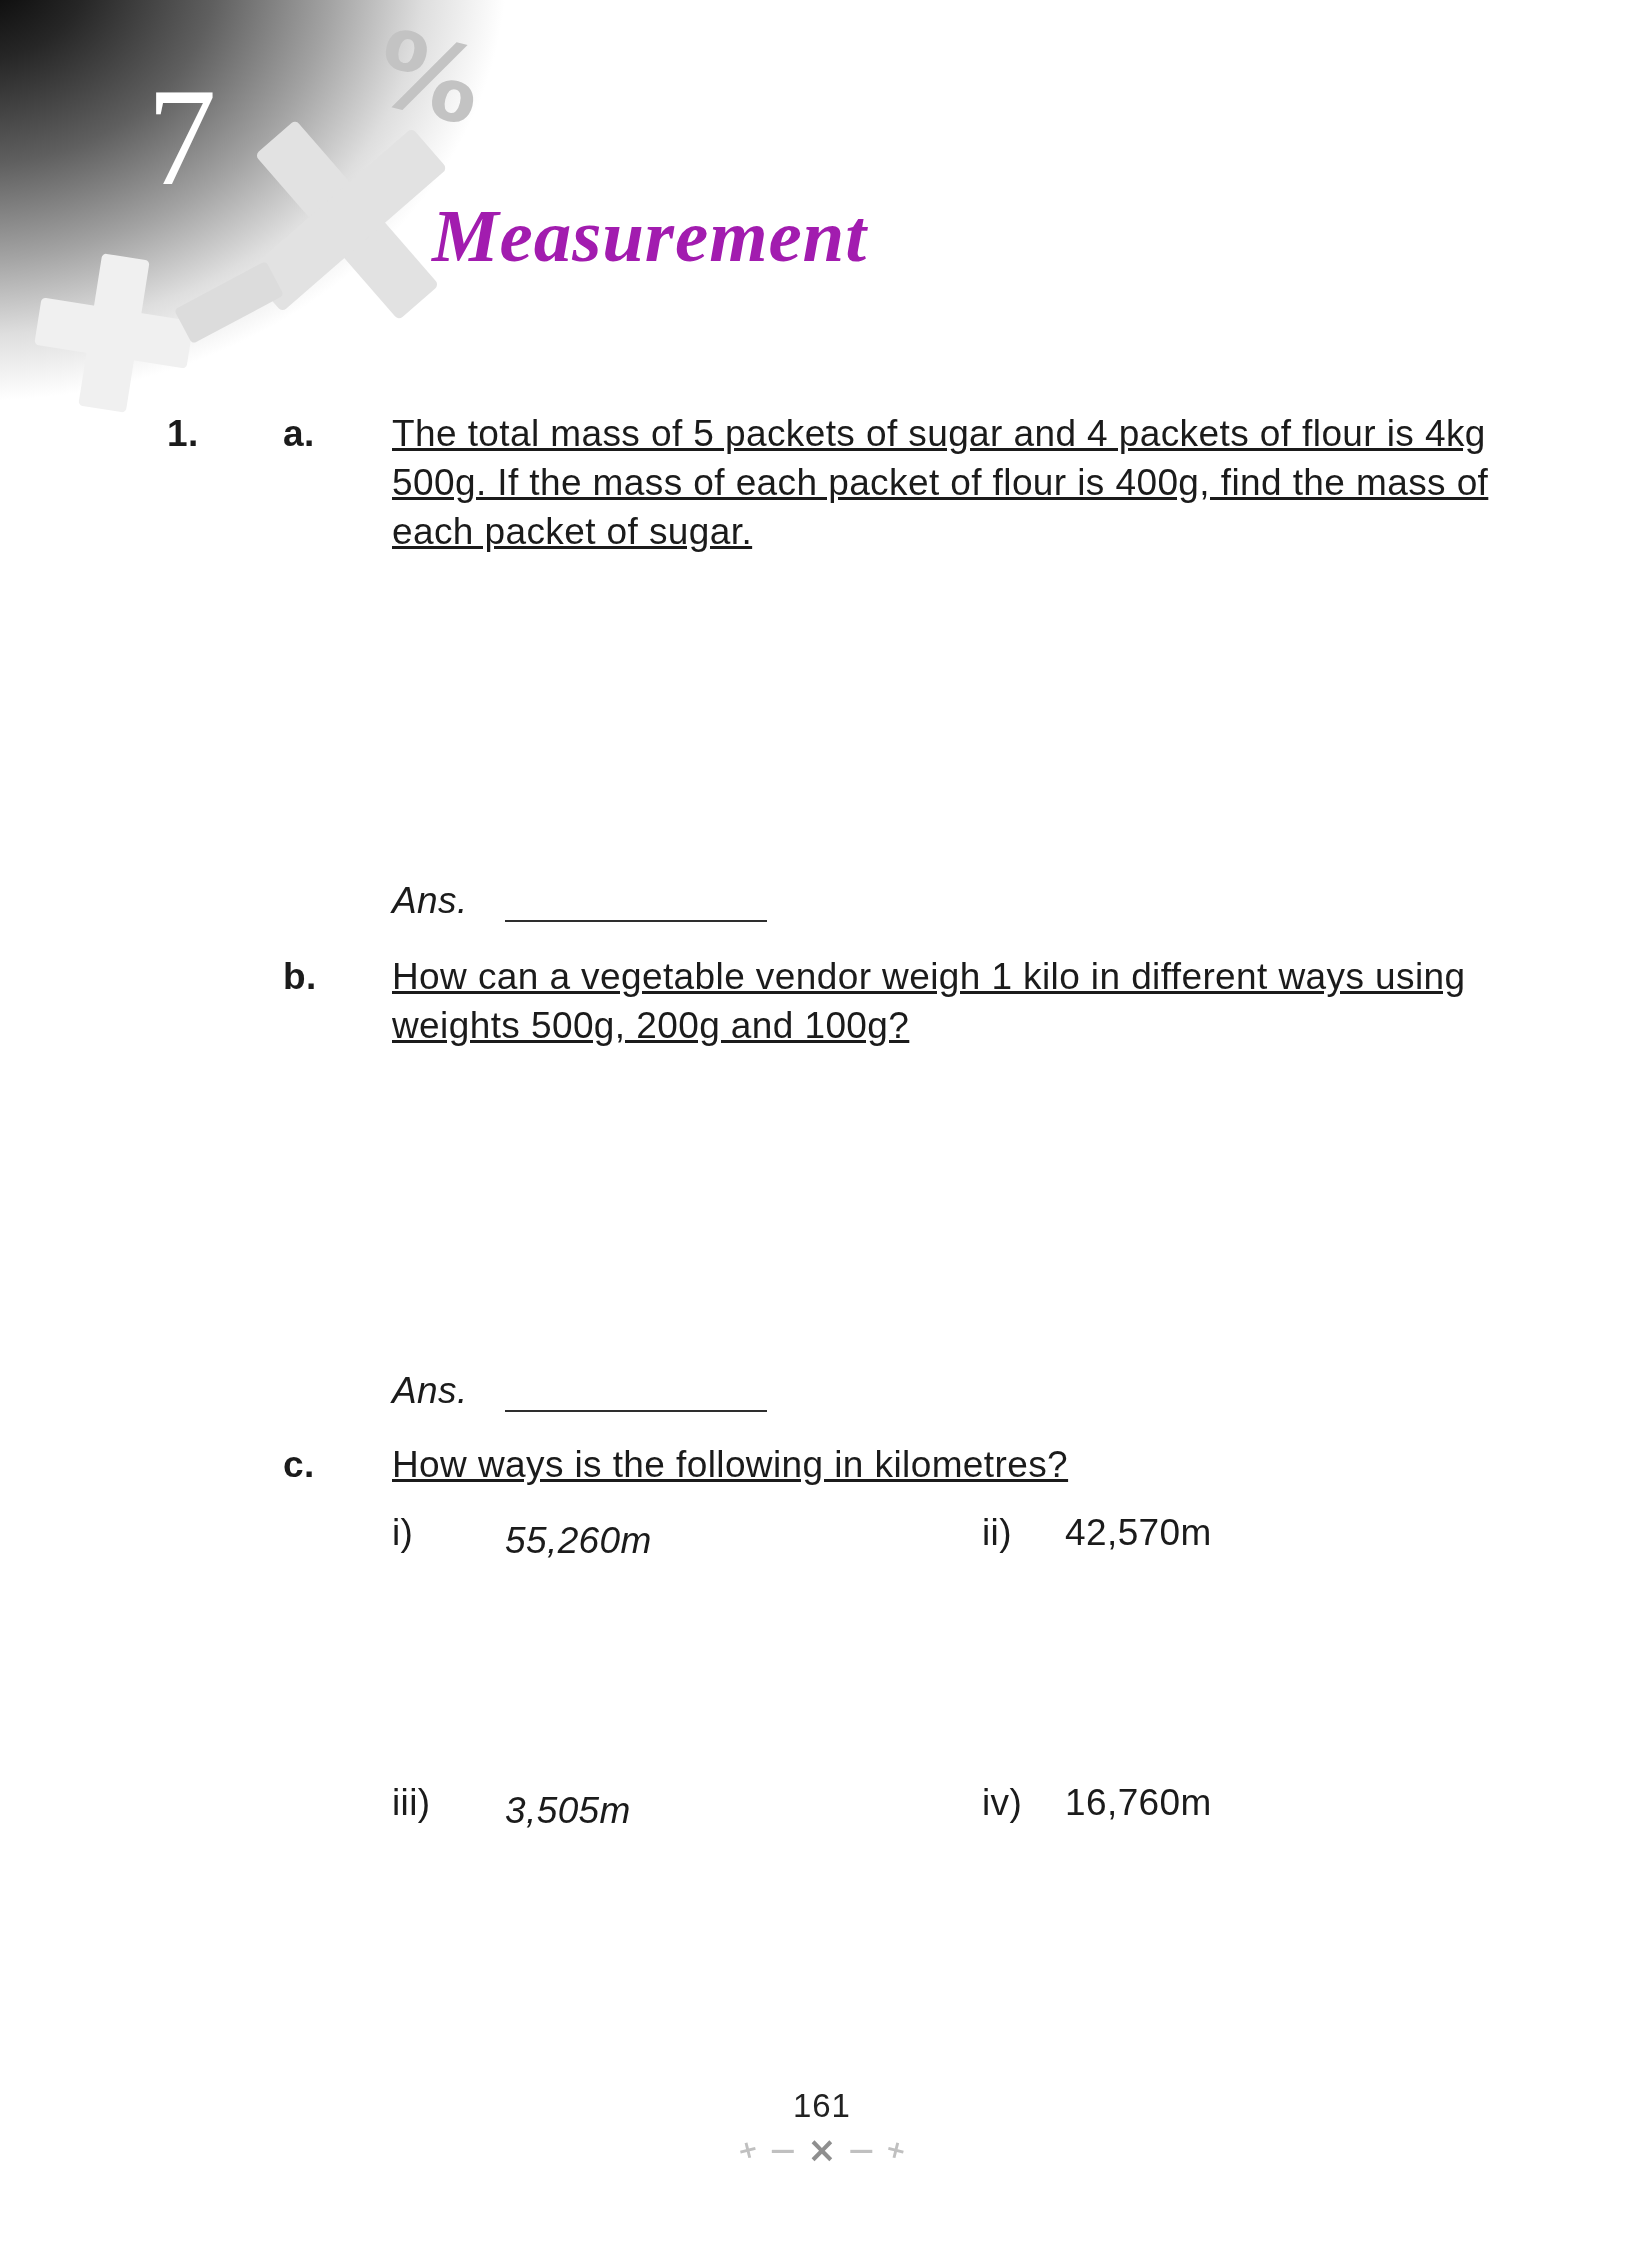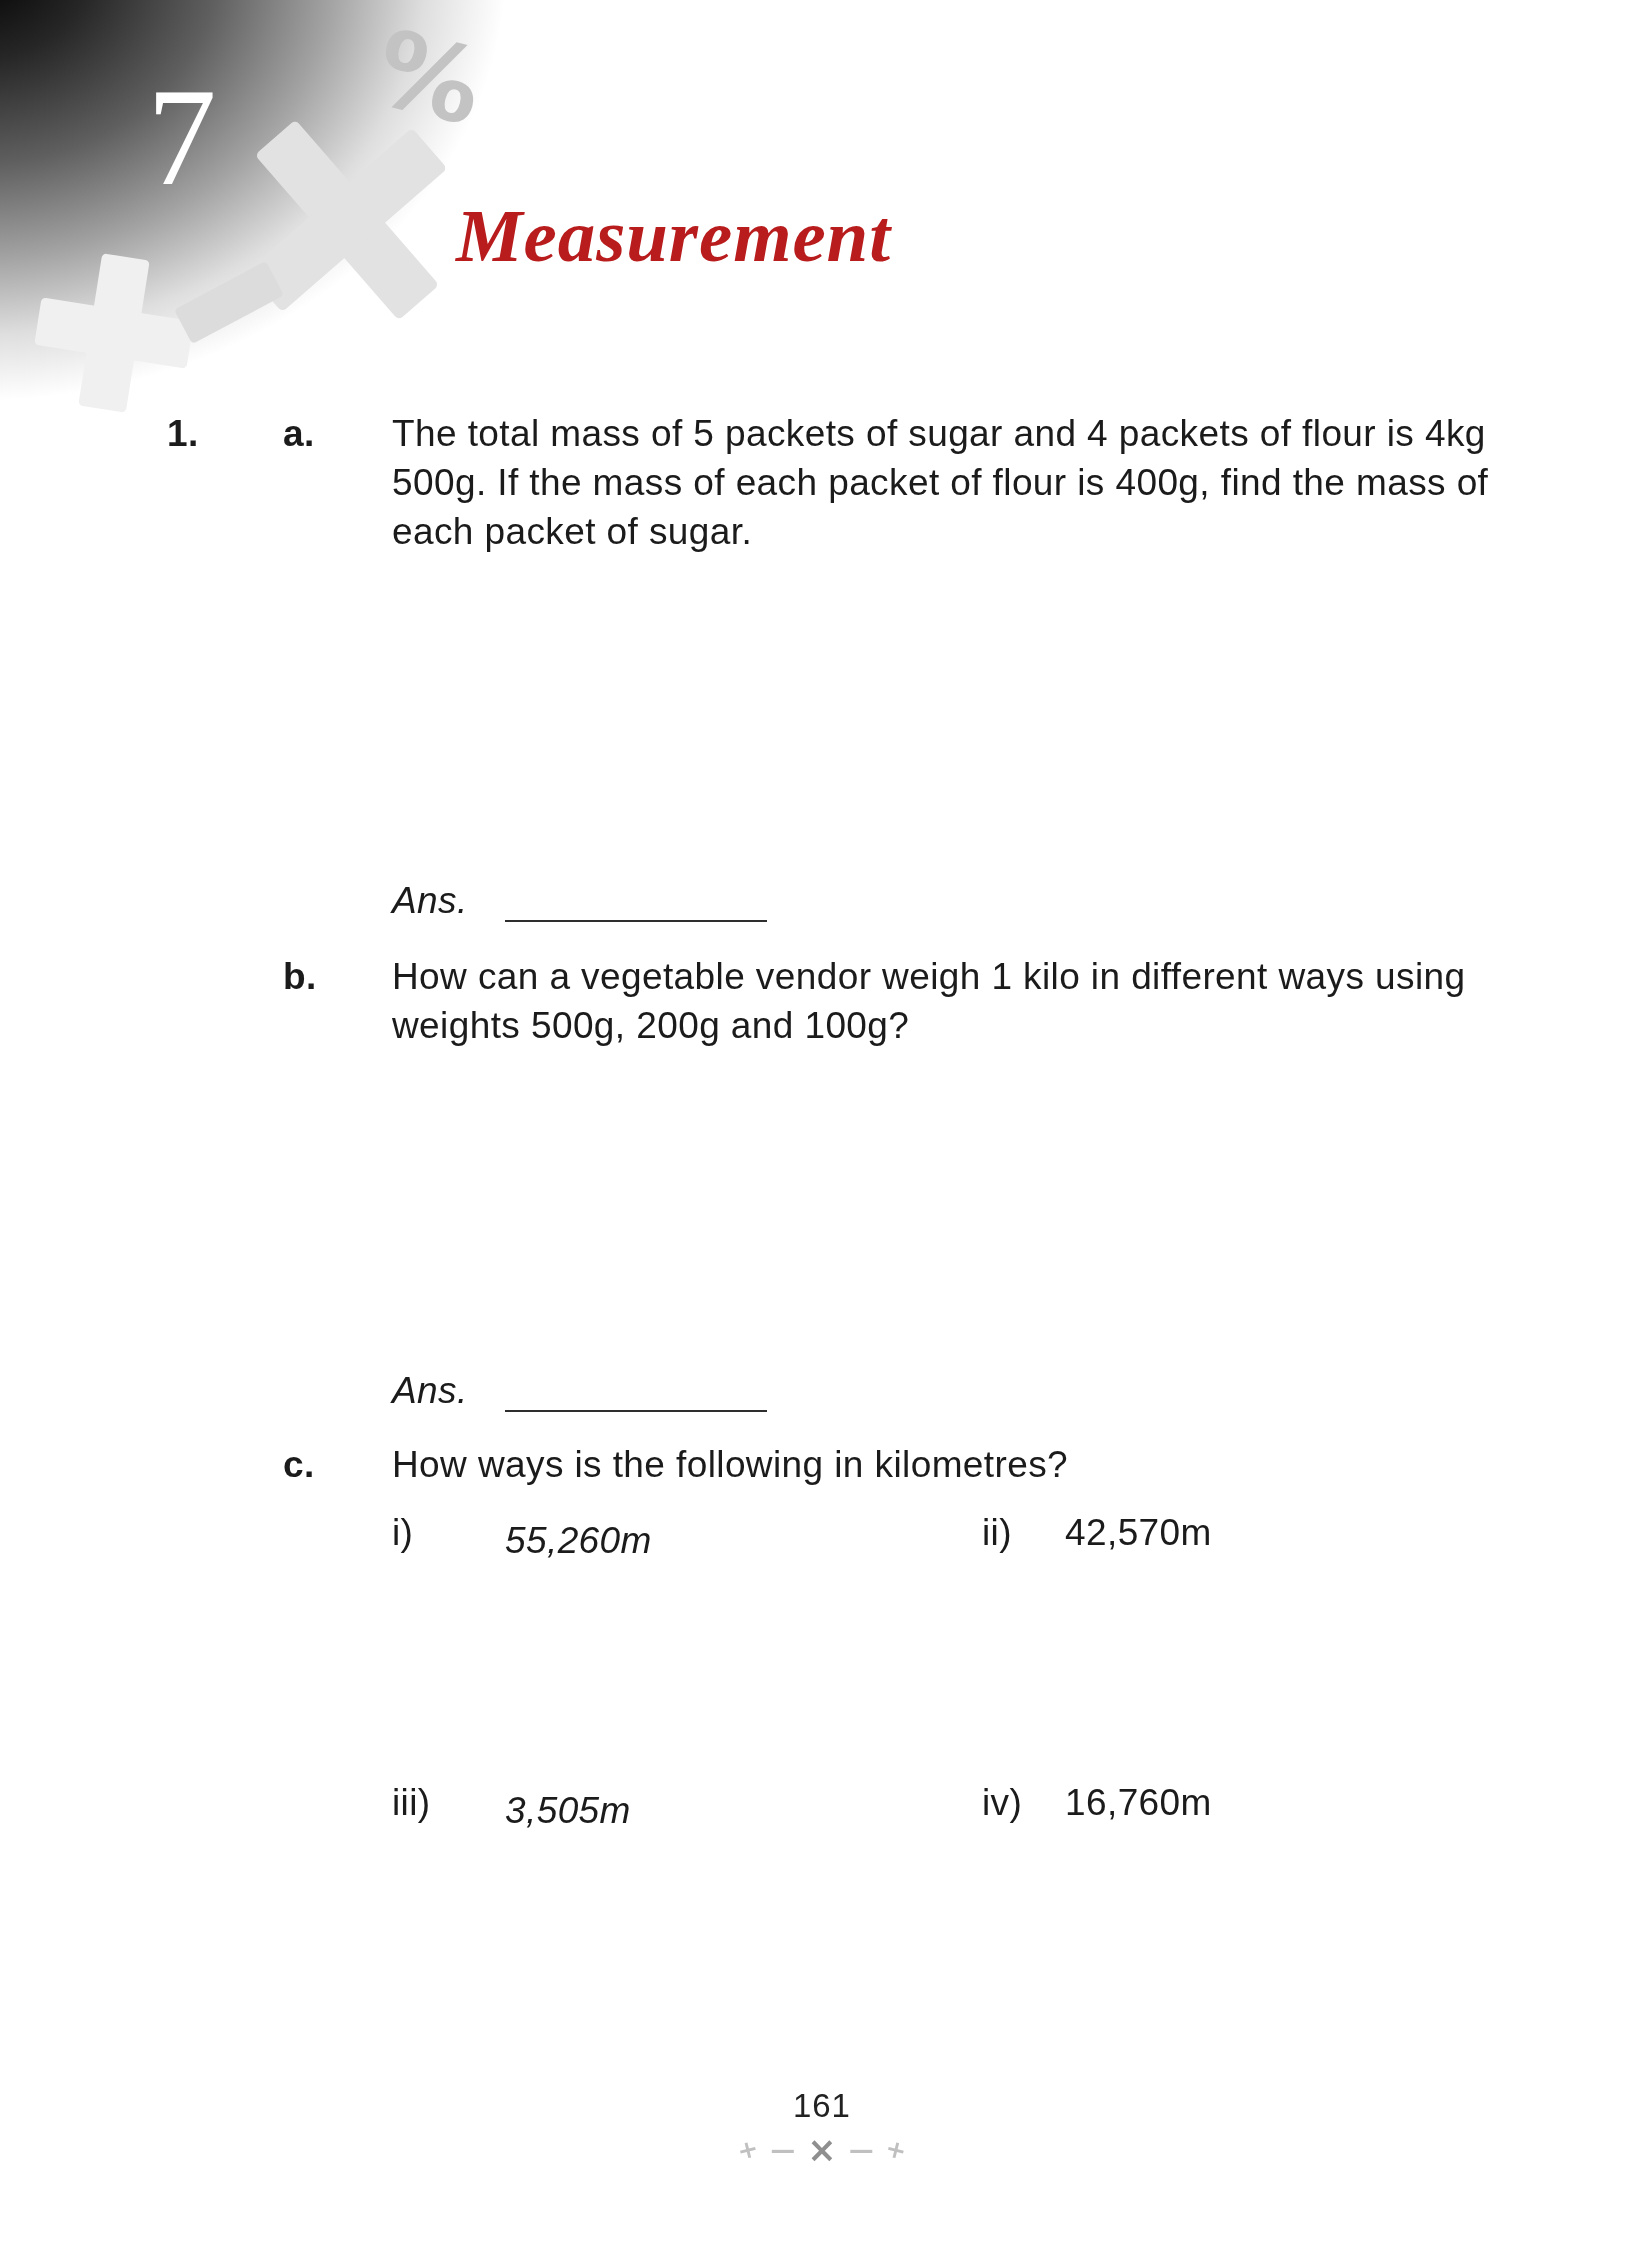--- a/index.html
+++ b/index.html
@@ -44,28 +44,28 @@
   .minus-shape {
     position: absolute; left: 177px; top: 283px; width: 104px; height: 39px;
     background: #dcdcdc; transform: rotate(-28deg); border-radius: 4.4px;
   }
 
   
   .title {
     position: absolute; left: 432px; top: 195px;
     font-family: "Liberation Serif", "DejaVu Serif", serif;
     font-style: italic; font-weight: 700;
-    font-size: 75px; line-height: 1.1; color: #b91c1c; letter-spacing: 0.9px; margin-left: 24px;
+    font-size: 75px; line-height: 1.1; color: #a21caf; letter-spacing: 0.9px;
   }
 
   
   .row { position: absolute; left: 0; width: 100%; font-size: 37px; line-height: 1.33; letter-spacing: 0.4px; }
   .qnum   { position: absolute; left: 167px; top: 0; font-weight: 700; }
   .plabel { position: absolute; left: 283px; top: 0; font-weight: 700; }
-  .ptext  { position: absolute; left: 392px; top: 0; width: 1097px; }
+  .ptext  { position: absolute; left: 392px; top: 0; width: 1097px; text-decoration: underline; }
 
   .row-a    { top: 409px; }
   .row-ansa { top: 876px;  height: 61px; }
   .row-b    { top: 952px; }
   .row-ansb { top: 1366px; height: 61px; }
   .row-c    { top: 1440px; }
   .row-ci   { top: 1508px; }
   .row-cii  { top: 1778px; }
 
   .ans-label { position: absolute; left: 392px; top: 0; font-style: italic; }

